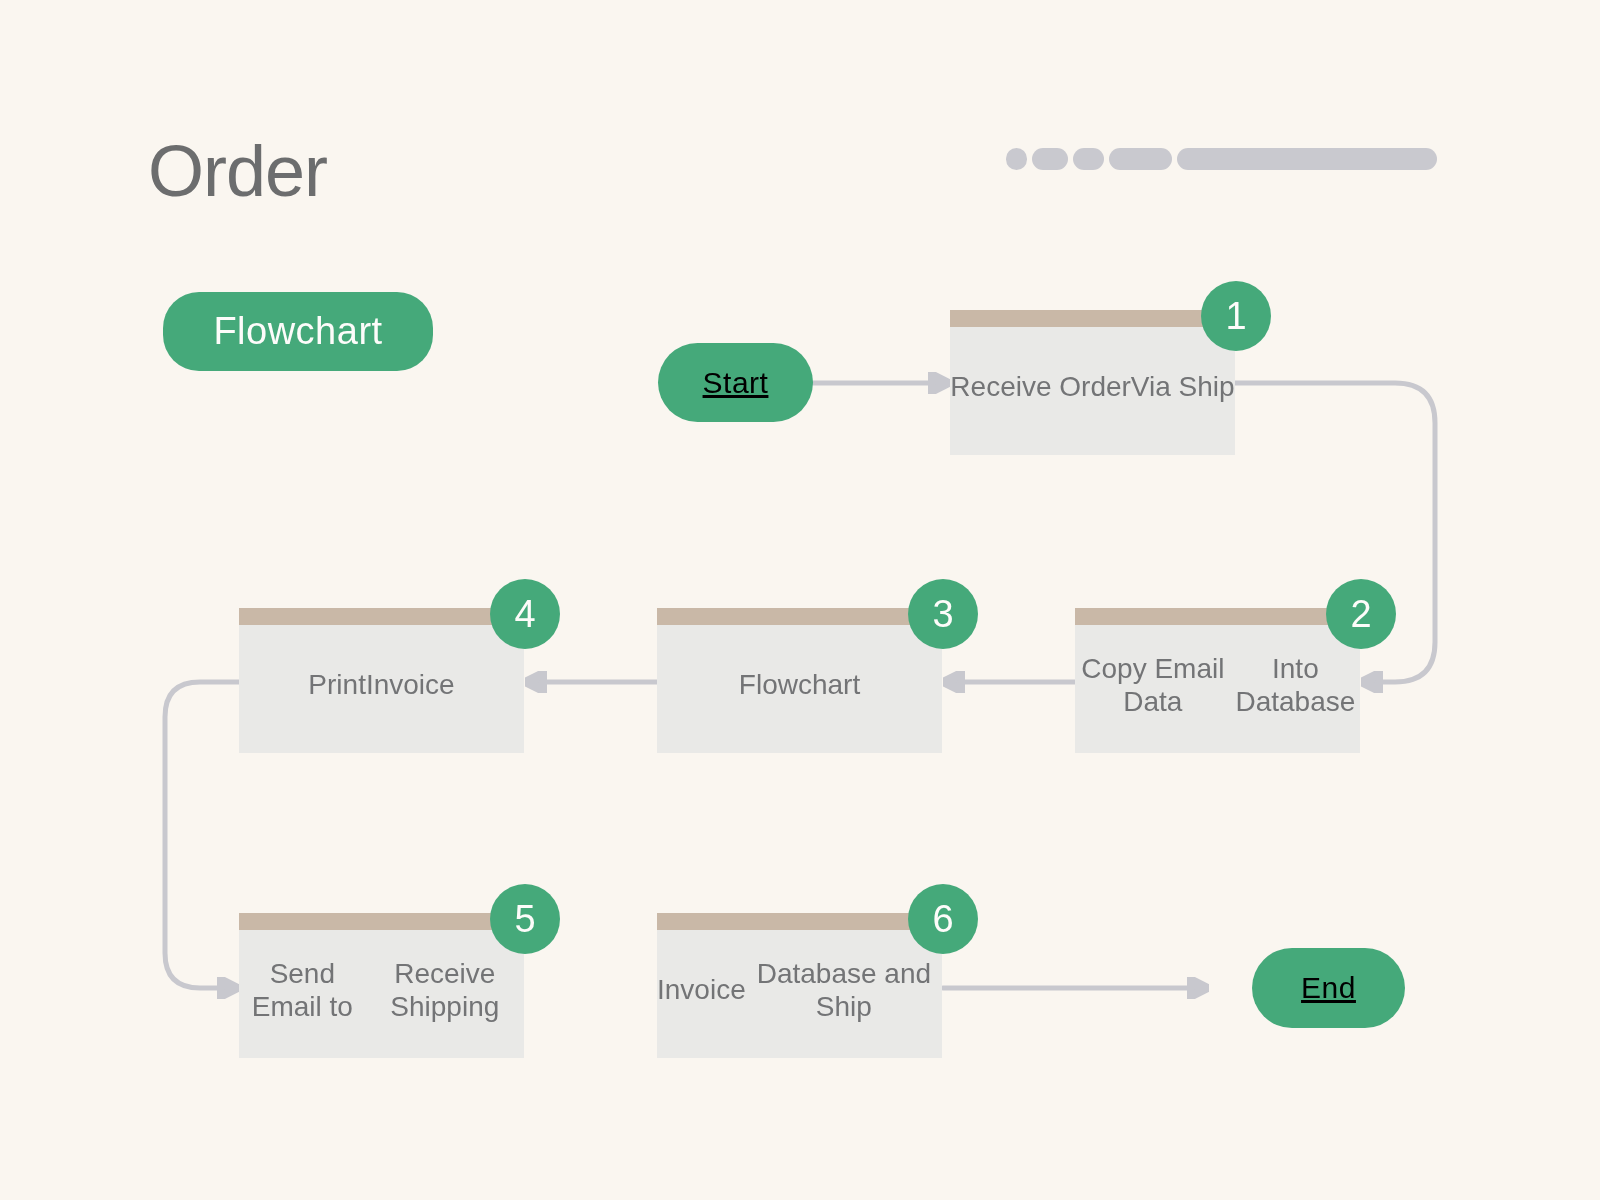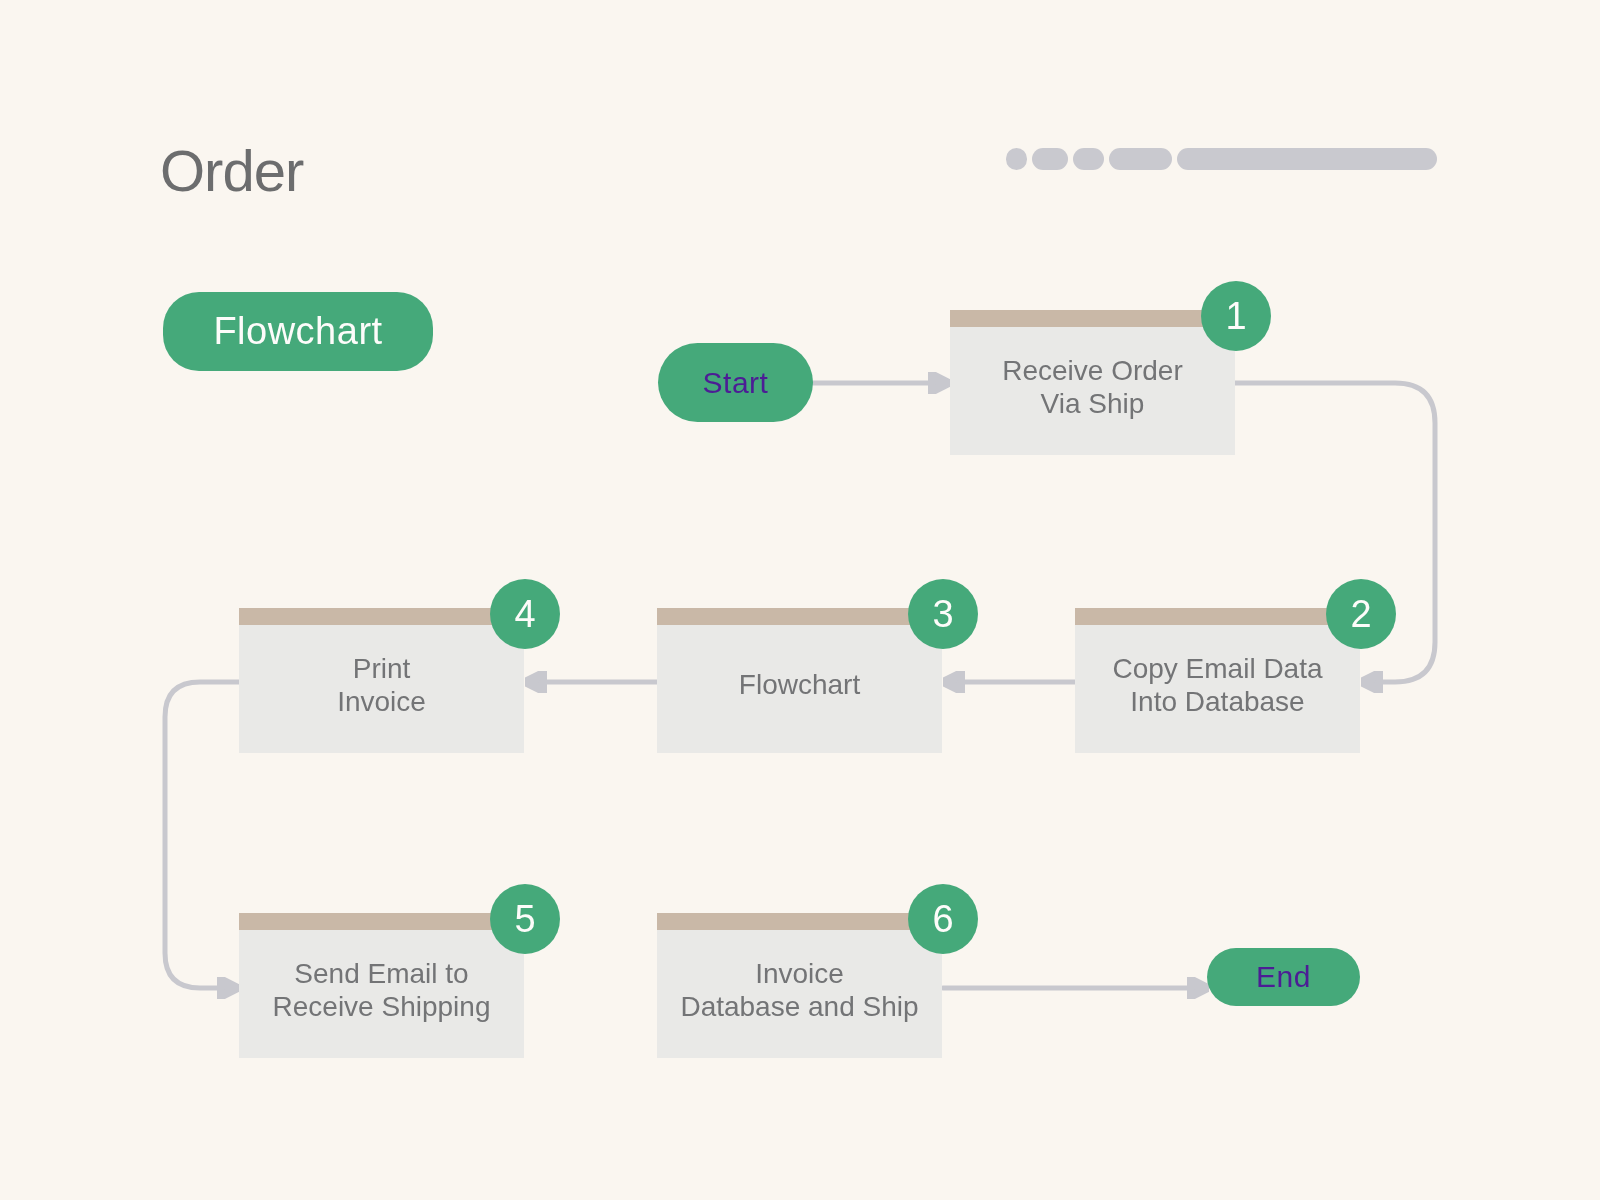--- a/index.html
+++ b/index.html
@@ -6,22 +6,22 @@
   html, body { width: 1600px; height: 1200px; }
   body {
     background: #faf6f0;
     font-family: "Liberation Sans", sans-serif;
     overflow: hidden;
   }
   .canvas { position: relative; width: 1600px; height: 1200px; }
 
   
   .title {
-    position: absolute; left: 160px; top: 135px;
-    font-size: 58px; line-height: 72px; font-weight: 500;
+    position: absolute; left: 148px; top: 135px;
+    font-size: 72px; line-height: 72px; font-weight: 500;
     color: #6c6d6e; letter-spacing: -1px;
   }
   .title span { display: block; }
   .tag-pill {
     position: absolute; left: 163px; top: 292px;
     width: 270px; height: 79px; border-radius: 36px;
     background: #45a97a; color: #fdfcfa;
     display: flex; align-items: center; justify-content: center;
     font-size: 38px; font-weight: 400; letter-spacing: 0.5px;
   }
@@ -44,39 +44,39 @@
     width: 1600px; height: 1200px;
     pointer-events: none;
   }
   svg.connectors path {
     stroke: #c8c8ce; stroke-width: 5; fill: none;
     stroke-linecap: round; stroke-linejoin: round;
   }
 
   
   .terminal {
-    position: absolute; background: #45a97a; color: #4c1d95;
+    position: absolute; background: #45a97a; color: #000000;
     display: flex; align-items: center; justify-content: center;
-    font-size: 30px; letter-spacing: 0.5px;
+    font-size: 30px; letter-spacing: 0.5px; text-decoration: underline;
   }
   .terminal.start { left: 658px; top: 343px; width: 155px; height: 79px; border-radius: 40px; }
-  .terminal.end   { left: 1207px; top: 948px; width: 153px; height: 58px; border-radius: 40px; }
+  .terminal.end   { left: 1252px; top: 948px; width: 153px; height: 80px; border-radius: 40px; }
 
   
   .box {
     position: absolute; width: 285px; height: 145px;
     background: #e9e9e7;
   }
   .box .bar {
     position: absolute; left: 0; top: 0; right: 0; height: 17px;
     background: #c9b8a7;
   }
   .box .label {
     position: absolute; inset: 0;
-    display: flex; flex-direction: column;
+    display: flex; flex-direction: row;
     align-items: center; justify-content: center;
     text-align: center;
     font-size: 28px; line-height: 33px; color: #737476;
     padding-top: 8px;
   }
   .box .badge {
     position: absolute; left: calc(100% - 34px); top: -29px;
     width: 70px; height: 70px; border-radius: 50%;
     background: #45a97a; color: #fdfcfa;
     display: flex; align-items: center; justify-content: center;

